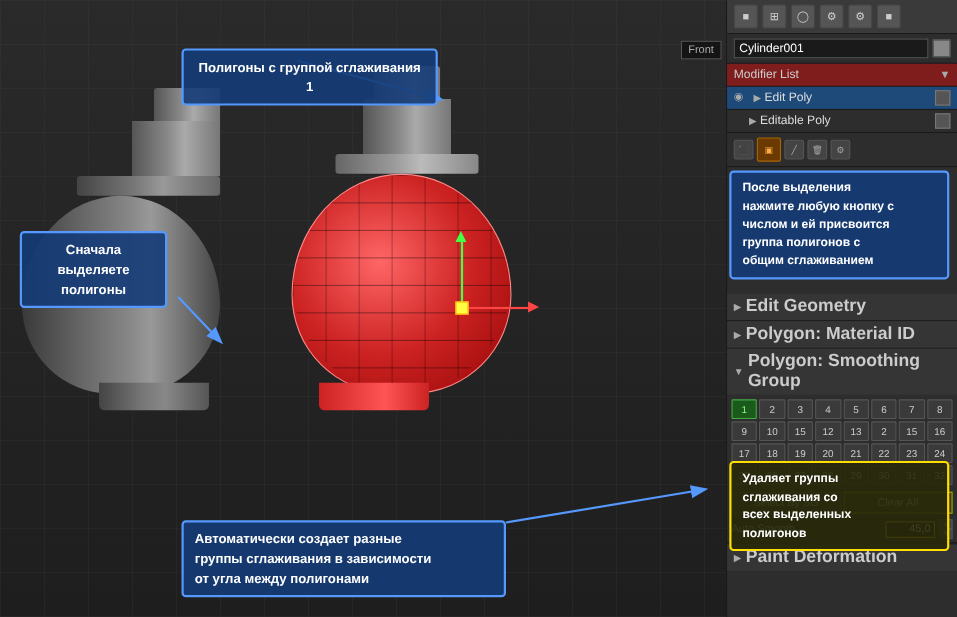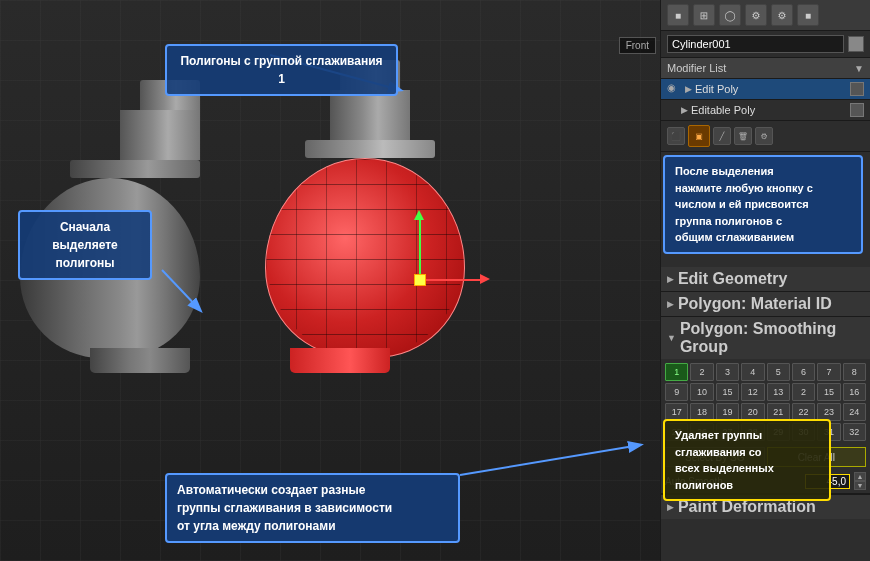--- a/index.html
+++ b/index.html
@@ -270,21 +270,21 @@
       background: #888;
       border: 1px solid #555;
       flex-shrink: 0;
     }
 
     
     .modifier-list-header {
       display: flex;
       align-items: center;
       padding: 4px 6px;
-      background: #404040;
+      background: #7f1d1d;
       border-bottom: 1px solid #1a1a1a;
     }
 
     .modifier-list-label {
       flex: 1;
       color: #ccc;
       font-size: 11px;
     }
 
     .modifier-list-dropdown {
@@ -693,17 +693,17 @@
         <div class="spinner-down">▼</div>
       </div>
     </div>
   </div>
 
   <div class="paint-deform-header">
     <span class="section-arrow">▶</span>
     <span class="section-title">Paint Deformation</span>
   </div>
 
-  <div class="annotation-box yellow-border" style="position:absolute; bottom:60px; left:2px; width:168px; font-size:11px; text-align:left; z-index:10;">
+  <div class="annotation-box yellow-border" style="position:absolute; bottom:60px; left:2px; width:200px; font-size:11px; text-align:left; z-index:10;">
     <span>Удаляет группы<br>сглаживания со<br>всех выделенных<br>полигонов</span>
   </div>
 
 </div>
 
 </body></html>

